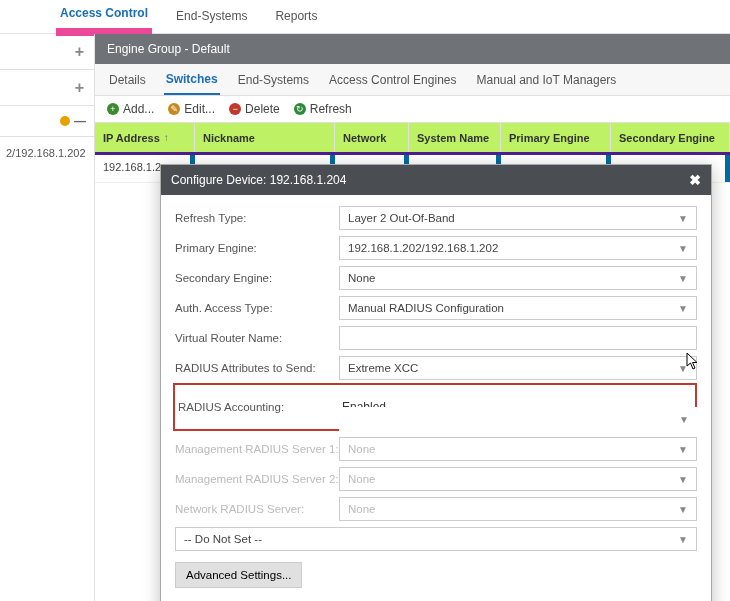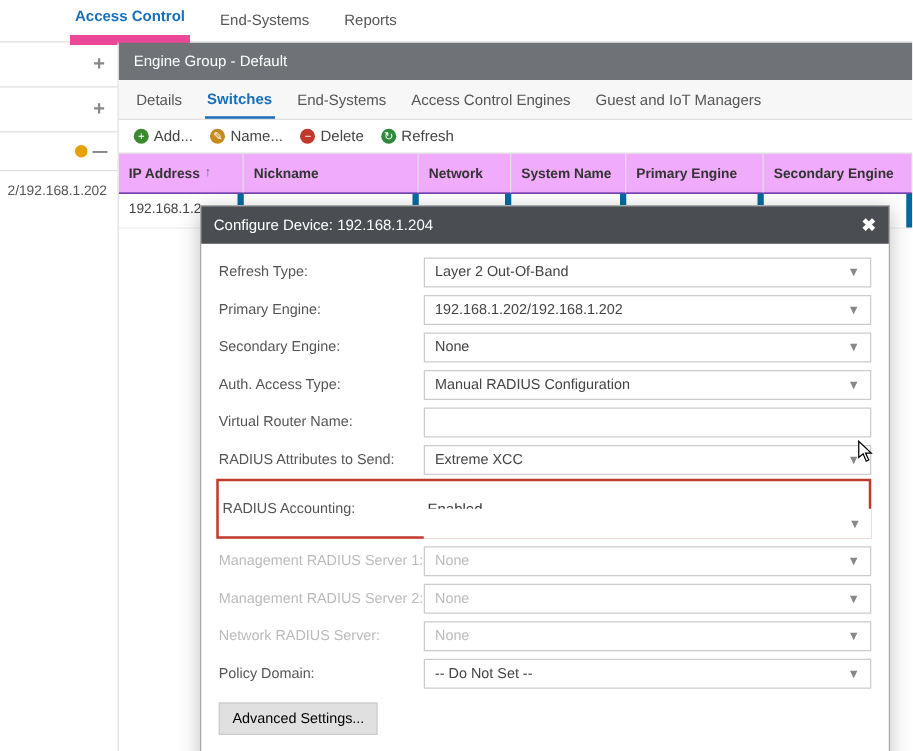--- a/index.html
+++ b/index.html
@@ -127,22 +127,22 @@
     width: 12px; height: 12px; border-radius: 50%;
     display: inline-flex; align-items: center; justify-content: center;
     font-size: 9px; color: #fff;
   }
   .ico.add { background: #3a8a2e; }
   .ico.edit { background: #c58a1e; }
   .ico.del { background: #c0392b; }
   .ico.ref { background: #2e8a3a; }
   .grid-head {
     display: flex;
-    background: #f0abfc;
-    border-bottom: 1px solid #4c1d95;
+    background: #bef264;
+    border-bottom: 3px solid #4c1d95;
     height: 32px;
     align-items: stretch;
   }
   .gh-cell {
     border-right: 1px solid #e0e0e0;
     padding: 8px 8px;
     color: #333;
     font-weight: bold;
     font-size: 11px;
     white-space: nowrap;
@@ -304,31 +304,31 @@
   </div>
 
   <div class="main">
     <div class="engine-header">Engine Group - Default</div>
 
     <div class="sub-tabs">
       <div class="sub-tab">Details</div>
       <div class="sub-tab active">Switches</div>
       <div class="sub-tab">End-Systems</div>
       <div class="sub-tab">Access Control Engines</div>
-      <div class="sub-tab">Guest and IoT Managers</div>
+      <div class="sub-tab">Manual and IoT Managers</div>
     </div>
 
     <div class="toolbar">
       <div class="tool-btn">
         <span class="ico add">+</span>
         <span>Add...</span>
       </div>
       <div class="tool-btn">
         <span class="ico edit">✎</span>
-        <span>Name...</span>
+        <span>Edit...</span>
       </div>
       <div class="tool-btn">
         <span class="ico del">−</span>
         <span>Delete</span>
       </div>
       <div class="tool-btn">
         <span class="ico ref">↻</span>
         <span>Refresh</span>
       </div>
     </div>
@@ -439,21 +439,20 @@
 
     <div class="form-row disabled">
       <div class="form-label">Network RADIUS Server:</div>
       <div class="form-select">
         <span>None</span>
         <span class="caret">▼</span>
       </div>
     </div>
 
     <div class="form-row">
-      <div class="form-label">Policy Domain:</div>
       <div class="form-select">
         <span>-- Do Not Set --</span>
         <span class="caret">▼</span>
       </div>
     </div>
 
     <div class="adv-row">
       <button class="adv-btn">Advanced Settings...</button>
     </div>
   </div>

